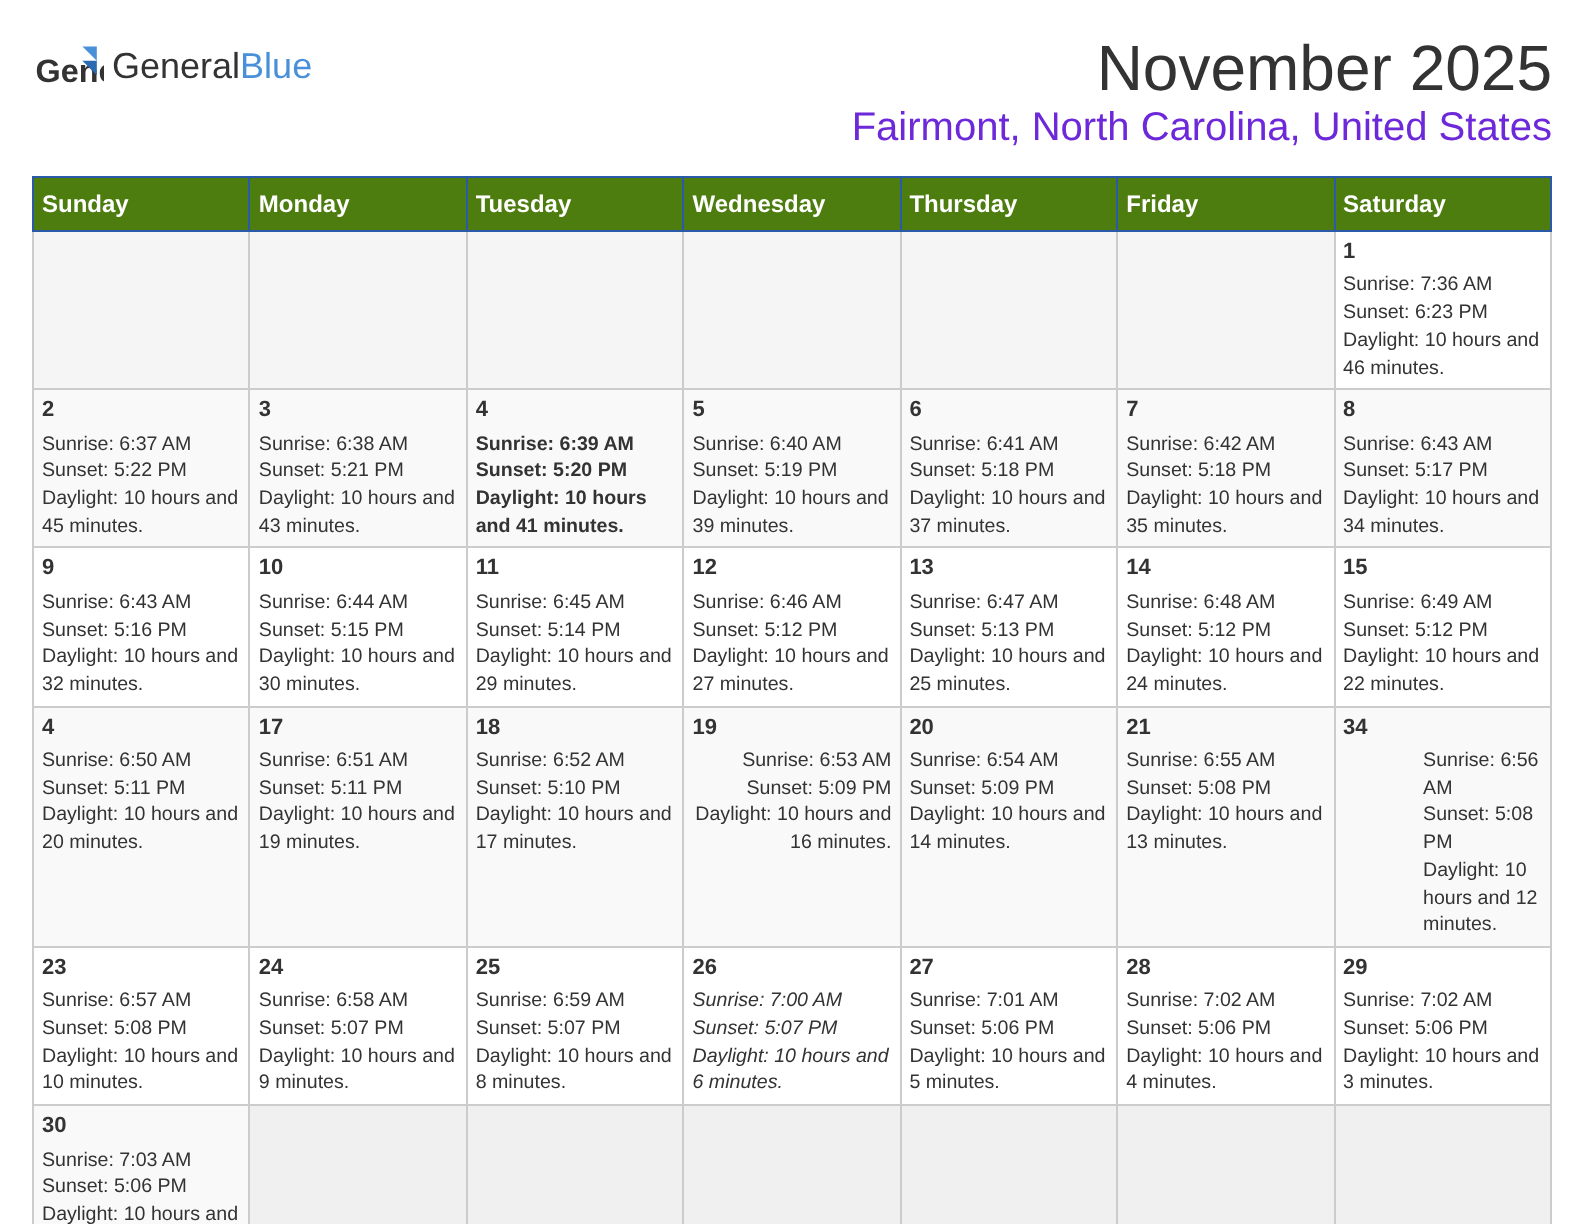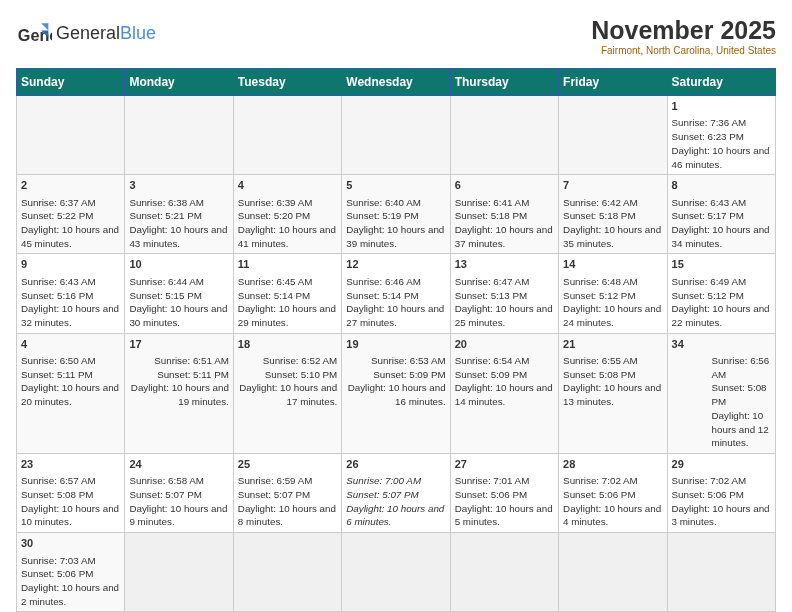--- a/index.html
+++ b/index.html
@@ -31,35 +31,35 @@
       color: #4a90d9;
     }
     .logo-icon {
       width: 36px;
       height: 36px;
     }
     .title-block {
       text-align: right;
     }
     .month-title {
-      font-size: 25px;
-      font-weight: bold;
+      font-size: 32px;
+      font-weight: normal;
       color: #333;
     }
     .location {
-      font-size: 10px;
-      color: #a16207;
+      font-size: 20px;
+      color: #6d28d9;
     }
     table {
       width: 100%;
       border-collapse: collapse;
       font-size: 10.5px;
     }
     thead tr th {
-      background-color: #0f766e;
+      background-color: #4d7c0f;
       color: #fff;
       font-size: 12px;
       font-weight: bold;
       padding: 6px 4px;
       text-align: left;
       border: 1px solid #2a5aaa;
     }
     tbody tr td {
       border: 1px solid #ccc;
       vertical-align: top;
@@ -153,21 +153,21 @@
 Daylight: 10 hours and 45 minutes.</div>
         </td>
         <td>
           <span class="day-num">3</span>
           <div class="day-info" style="white-space: pre-line;">Sunrise: 6:38 AM
 Sunset: 5:21 PM
 Daylight: 10 hours and 43 minutes.</div>
         </td>
         <td>
           <span class="day-num">4</span>
-          <div class="day-info" style="white-space: pre-line;">Sunrise: 6:39 AM
+          <div class="day-info" style="white-space: pre-line; font-weight: bold;">Sunrise: 6:39 AM
 Sunset: 5:20 PM
 Daylight: 10 hours and 41 minutes.</div>
         </td>
         <td>
           <span class="day-num">5</span>
           <div class="day-info" style="white-space: pre-line;">Sunrise: 6:40 AM
 Sunset: 5:19 PM
 Daylight: 10 hours and 39 minutes.</div>
         </td>
         <td>
@@ -204,21 +204,21 @@
         </td>
         <td>
           <span class="day-num">11</span>
           <div class="day-info" style="white-space: pre-line;">Sunrise: 6:45 AM
 Sunset: 5:14 PM
 Daylight: 10 hours and 29 minutes.</div>
         </td>
         <td>
           <span class="day-num">12</span>
           <div class="day-info" style="white-space: pre-line;">Sunrise: 6:46 AM
-Sunset: 5:14 PM
+Sunset: 5:12 PM
 Daylight: 10 hours and 27 minutes.</div>
         </td>
         <td>
           <span class="day-num">13</span>
           <div class="day-info" style="white-space: pre-line;">Sunrise: 6:47 AM
 Sunset: 5:13 PM
 Daylight: 10 hours and 25 minutes.</div>
         </td>
         <td>
           <span class="day-num">14</span>
@@ -235,27 +235,27 @@
       </tr>
       <tr>
         <td>
           <span class="day-num">4</span>
           <div class="day-info" style="white-space: pre-line;">Sunrise: 6:50 AM
 Sunset: 5:11 PM
 Daylight: 10 hours and 20 minutes.</div>
         </td>
         <td>
           <span class="day-num">17</span>
-          <div class="day-info" style="white-space: pre-line; text-align: right;">Sunrise: 6:51 AM
+          <div class="day-info" style="white-space: pre-line;">Sunrise: 6:51 AM
 Sunset: 5:11 PM
 Daylight: 10 hours and 19 minutes.</div>
         </td>
         <td>
           <span class="day-num">18</span>
-          <div class="day-info" style="white-space: pre-line; text-align: right;">Sunrise: 6:52 AM
+          <div class="day-info" style="white-space: pre-line;">Sunrise: 6:52 AM
 Sunset: 5:10 PM
 Daylight: 10 hours and 17 minutes.</div>
         </td>
         <td>
           <span class="day-num">19</span>
           <div class="day-info" style="white-space: pre-line; text-align: right;">Sunrise: 6:53 AM
 Sunset: 5:09 PM
 Daylight: 10 hours and 16 minutes.</div>
         </td>
         <td>

